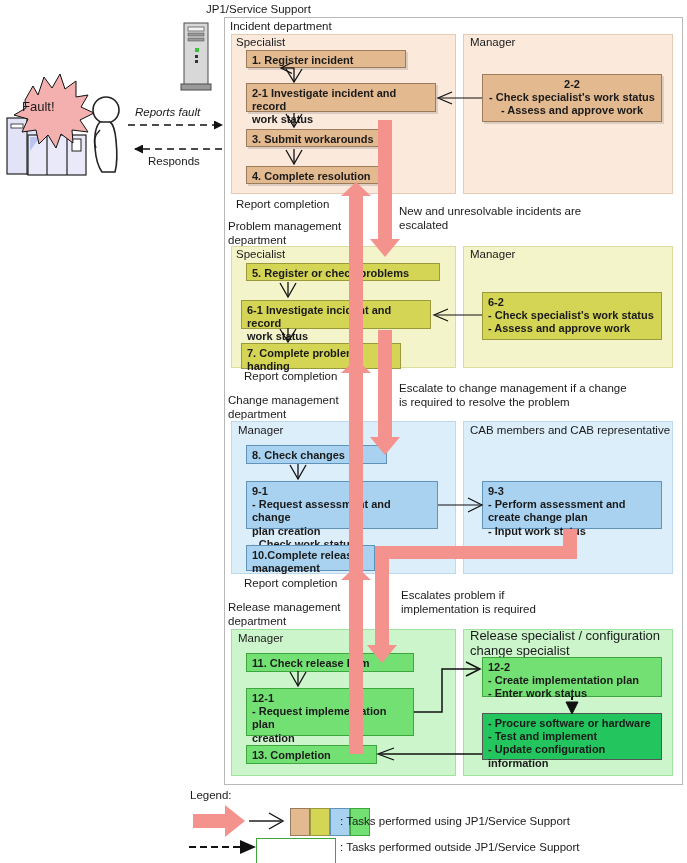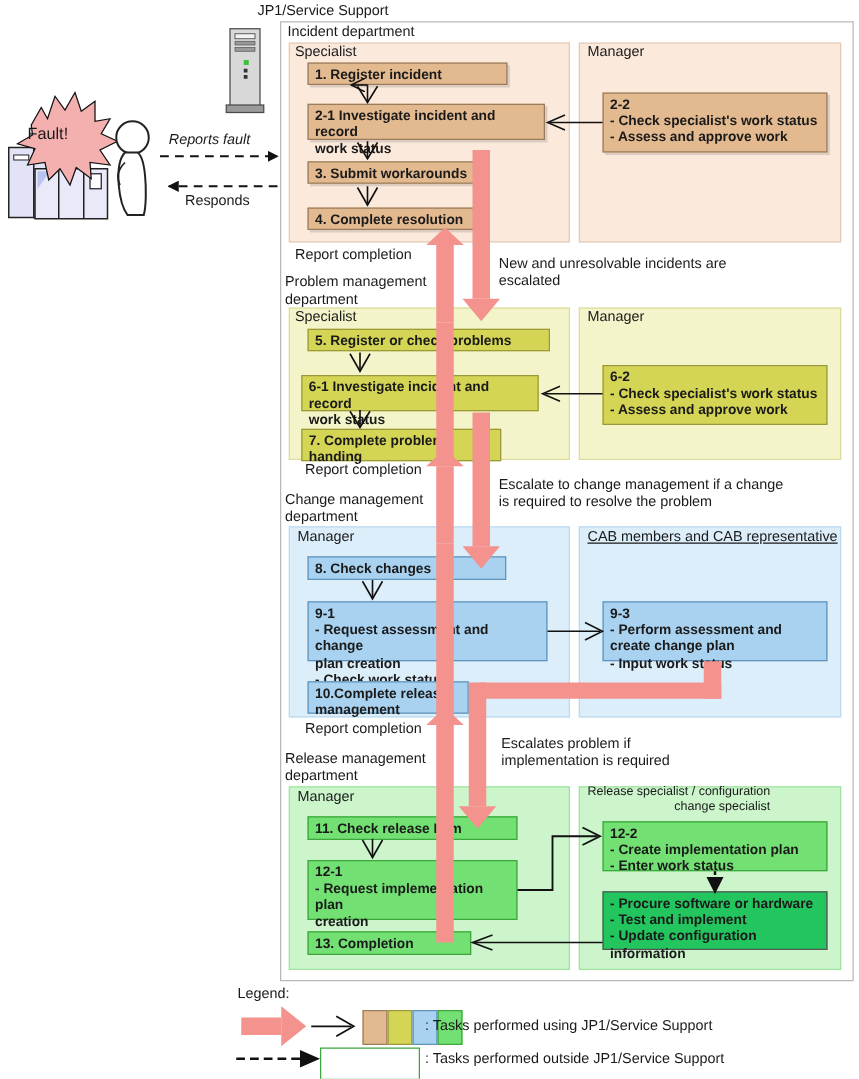--- a/index.html
+++ b/index.html
@@ -107,21 +107,21 @@
 <div class="lane-title" style="left:236px;top:36px;font-size:11.5px;">Specialist</div>
 
 <div class="pbox inc-box sh" style="left:246px;top:50px;width:160px;height:18px;">1. Register incident</div>
 <div class="pbox inc-box sh" style="left:246px;top:83px;width:190px;height:29px;">2-1 Investigate incident and record
       work status</div>
 <div class="pbox inc-box sh" style="left:246px;top:129px;width:135px;height:18px;">3. Submit workarounds</div>
 <div class="pbox inc-box sh" style="left:246px;top:166px;width:135px;height:18px;">4. Complete resolution</div>
 
 <div class="lane inc-lane" style="left:463px;top:34px;width:210px;height:160px;"></div>
 <div class="lane-title" style="left:470px;top:36px;font-size:11.5px;">Manager</div>
-<div class="pbox inc-box sh" style="left:482px;top:74px;width:180px;height:48px;">2-2
+<div class="pbox inc-box sh" style="left:482px;top:74px;width:180px;height:48px;text-align:center;">2-2
 - Check specialist's work status
 - Assess and approve work</div>
 
 <div class="lbl" style="left:236px;top:198px;font-size:11.5px;">Report completion</div>
 <div class="lbl" style="left:399px;top:205px;font-size:11.5px;">New and unresolvable incidents are
 escalated</div>
 
 <div class="lbl" style="left:228px;top:220px;font-size:11.5px;">Problem management
 department</div>
 
@@ -143,30 +143,30 @@
 <div class="lbl" style="left:244px;top:370px;font-size:11.5px;">Report completion</div>
 <div class="lbl" style="left:399px;top:382px;font-size:11.5px;">Escalate to change management if a change
 is required to resolve the problem</div>
 
 <div class="lbl" style="left:228px;top:394px;font-size:11.5px;">Change management
 department</div>
 
 <div class="lane chg-lane" style="left:231px;top:421px;width:225px;height:153px;"></div>
 <div class="lane-title" style="left:238px;top:424px;font-size:11.5px;">Manager</div>
 
-<div class="pbox chg-box" style="left:246px;top:445px;width:159px;height:19px;">8. Check changes</div>
+<div class="pbox chg-box" style="left:246px;top:445px;width:141px;height:19px;">8. Check changes</div>
 <div class="pbox chg-box" style="left:246px;top:481px;width:192px;height:48px;">9-1
 - Request assessment and change
   plan creation
 - Check work status</div>
 <div class="pbox chg-box" style="left:246px;top:545px;width:129px;height:26px;">10.Complete release
      management</div>
 
 <div class="lane chg-lane" style="left:463px;top:421px;width:210px;height:153px;"></div>
-<div class="lane-title" style="left:470px;top:424px;font-size:11.5px;text-decoration:underline;">CAB members and CAB representative</div>
+<div class="lane-title" style="left:470px;top:424px;font-size:11.5px;">CAB members and CAB representative</div>
 <div class="pbox chg-box" style="left:482px;top:481px;width:180px;height:48px;">9-3
 - Perform assessment and
   create change plan
 - Input work status</div>
 
 <div class="lbl" style="left:244px;top:577px;font-size:11.5px;">Report completion</div>
 <div class="lbl" style="left:401px;top:589px;font-size:11.5px;">Escalates problem if
 implementation is required</div>
 
 <div class="lbl" style="left:228px;top:601px;font-size:11.5px;">Release management
@@ -176,21 +176,21 @@
 <div class="lane-title" style="left:238px;top:632px;font-size:11.5px;">Manager</div>
 
 <div class="pbox rel-box" style="left:246px;top:653px;width:168px;height:19px;">11. Check release Item</div>
 <div class="pbox rel-box" style="left:246px;top:688px;width:168px;height:48px;">12-1
 - Request implementation plan
   creation
 - Check work status</div>
 <div class="pbox rel-box" style="left:246px;top:745px;width:131px;height:19px;">13. Completion</div>
 
 <div class="lane rel-lane" style="left:463px;top:629px;width:210px;height:147px;"></div>
-<div class="lane-title" style="left:470px;top:628px;font-size:10px;text-align:right;">Release specialist / configuration
+<div class="lane-title" style="left:470px;top:628px;font-size:13px;">Release specialist / configuration
 change specialist</div>
 <div class="pbox rel-box" style="left:482px;top:657px;width:180px;height:40px;">12-2
 - Create implementation plan
 - Enter work status</div>
 <div class="pbox white-box" style="left:482px;top:713px;width:180px;height:47px;">- Procure software or hardware
 - Test and implement
 - Update configuration information</div>
 
 <div class="pink" style="left:349px;top:196px;width:14px;height:62px;"></div>
 <svg class="ov">

